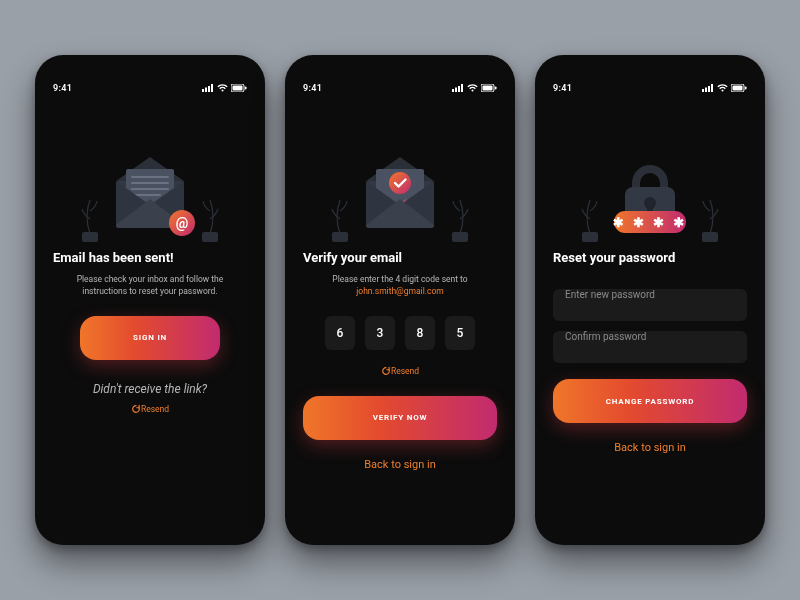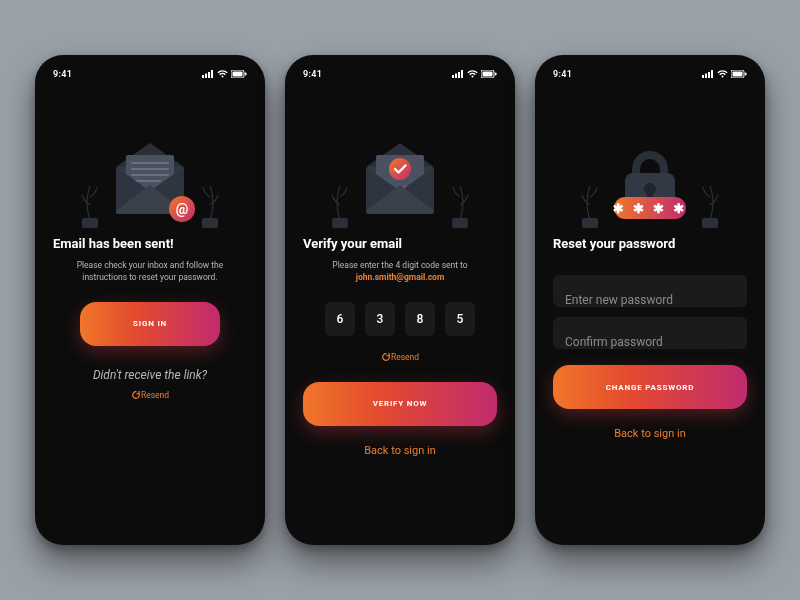--- a/index.html
+++ b/index.html
@@ -15,21 +15,21 @@
     overflow: hidden;
   }
   .phone {
     width: 230px;
     height: 490px;
     background: #0c0c0c;
     border-radius: 28px;
     box-shadow: 0 18px 32px rgba(0,0,0,.45), 0 4px 10px rgba(0,0,0,.3);
     display: flex;
     flex-direction: column;
-    padding: 14px 18px 22px 18px;
+    padding: 28px 18px 22px 18px;
     color: #fff;
     position: relative;
     overflow: hidden;
   }
   .statusbar {
     display: flex;
     justify-content: space-between;
     align-items: center;
     font-size: 9px;
     font-weight: 600;
@@ -44,21 +44,21 @@
 
   .title { text-align: left; font-size: 13px; font-weight: 700; margin-top: 1px; }
   .desc {
     text-align: center;
     font-size: 8.5px;
     line-height: 1.45;
     color: #b6b6b6;
     margin-top: 8px;
     padding: 0 6px;
   }
-  .desc .accent { color: #f07f2f; font-weight: 700; }
+  .desc .accent { color: #f07f2f; font-weight: 400; }
 
   .btn {
     margin-top: 18px;
     height: 44px;
     border-radius: 16px;
     display: flex;
     align-items: center;
     justify-content: center;
     font-size: 8px;
     font-weight: 700;
@@ -101,23 +101,23 @@
     border-radius: 6px;
     display: flex; align-items: center; justify-content: center;
     font-size: 12px; font-weight: 500; color: #fff;
   }
 
   
   .input {
     width: 100%; height: 32px;
     background: #1b1b1b;
     border-radius: 6px;
-    display: flex; align-items: flex-end;
+    display: flex; align-items: flex-start;
     padding: 0 12px;
-    font-size: 12px; color: #8a8a8a;
+    font-size: 10px; color: #8a8a8a;
     margin-top: 10px;
   }
   .inputs-wrap { margin-top: 14px; }
 </style>
 </head>
 <body>
 
 <div class="phone">
   <div class="statusbar">
     <span>9:41</span>

